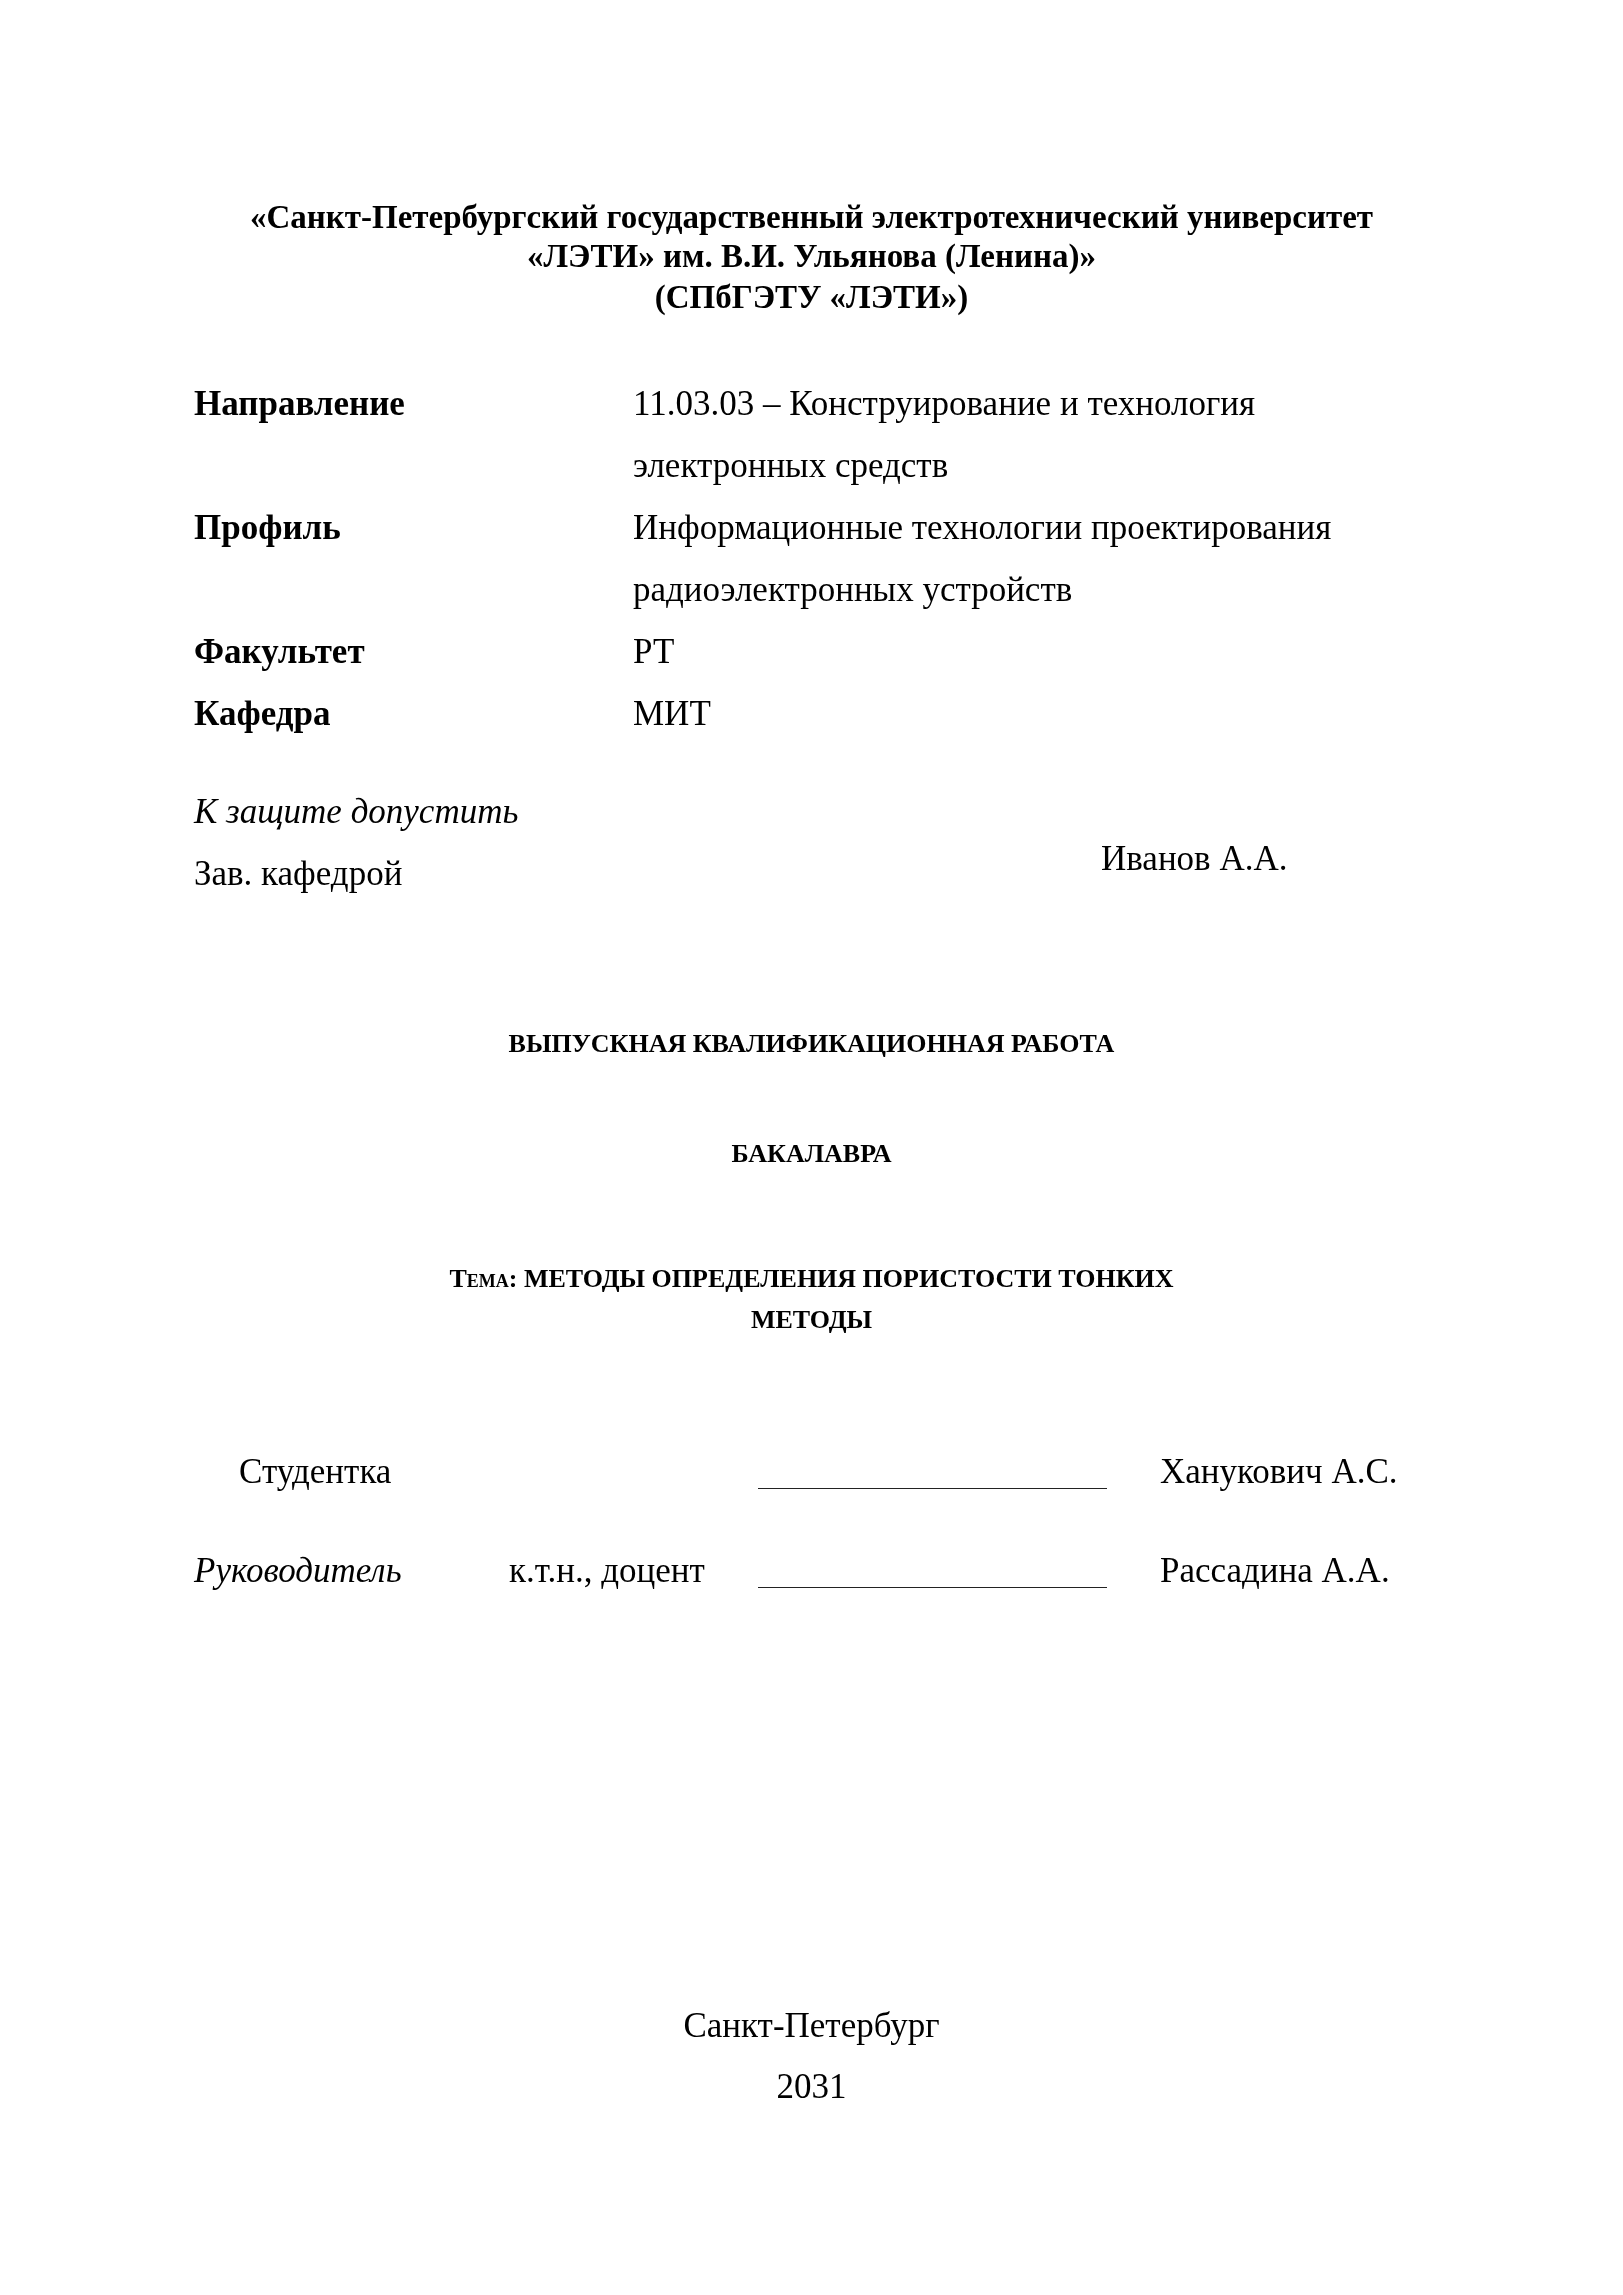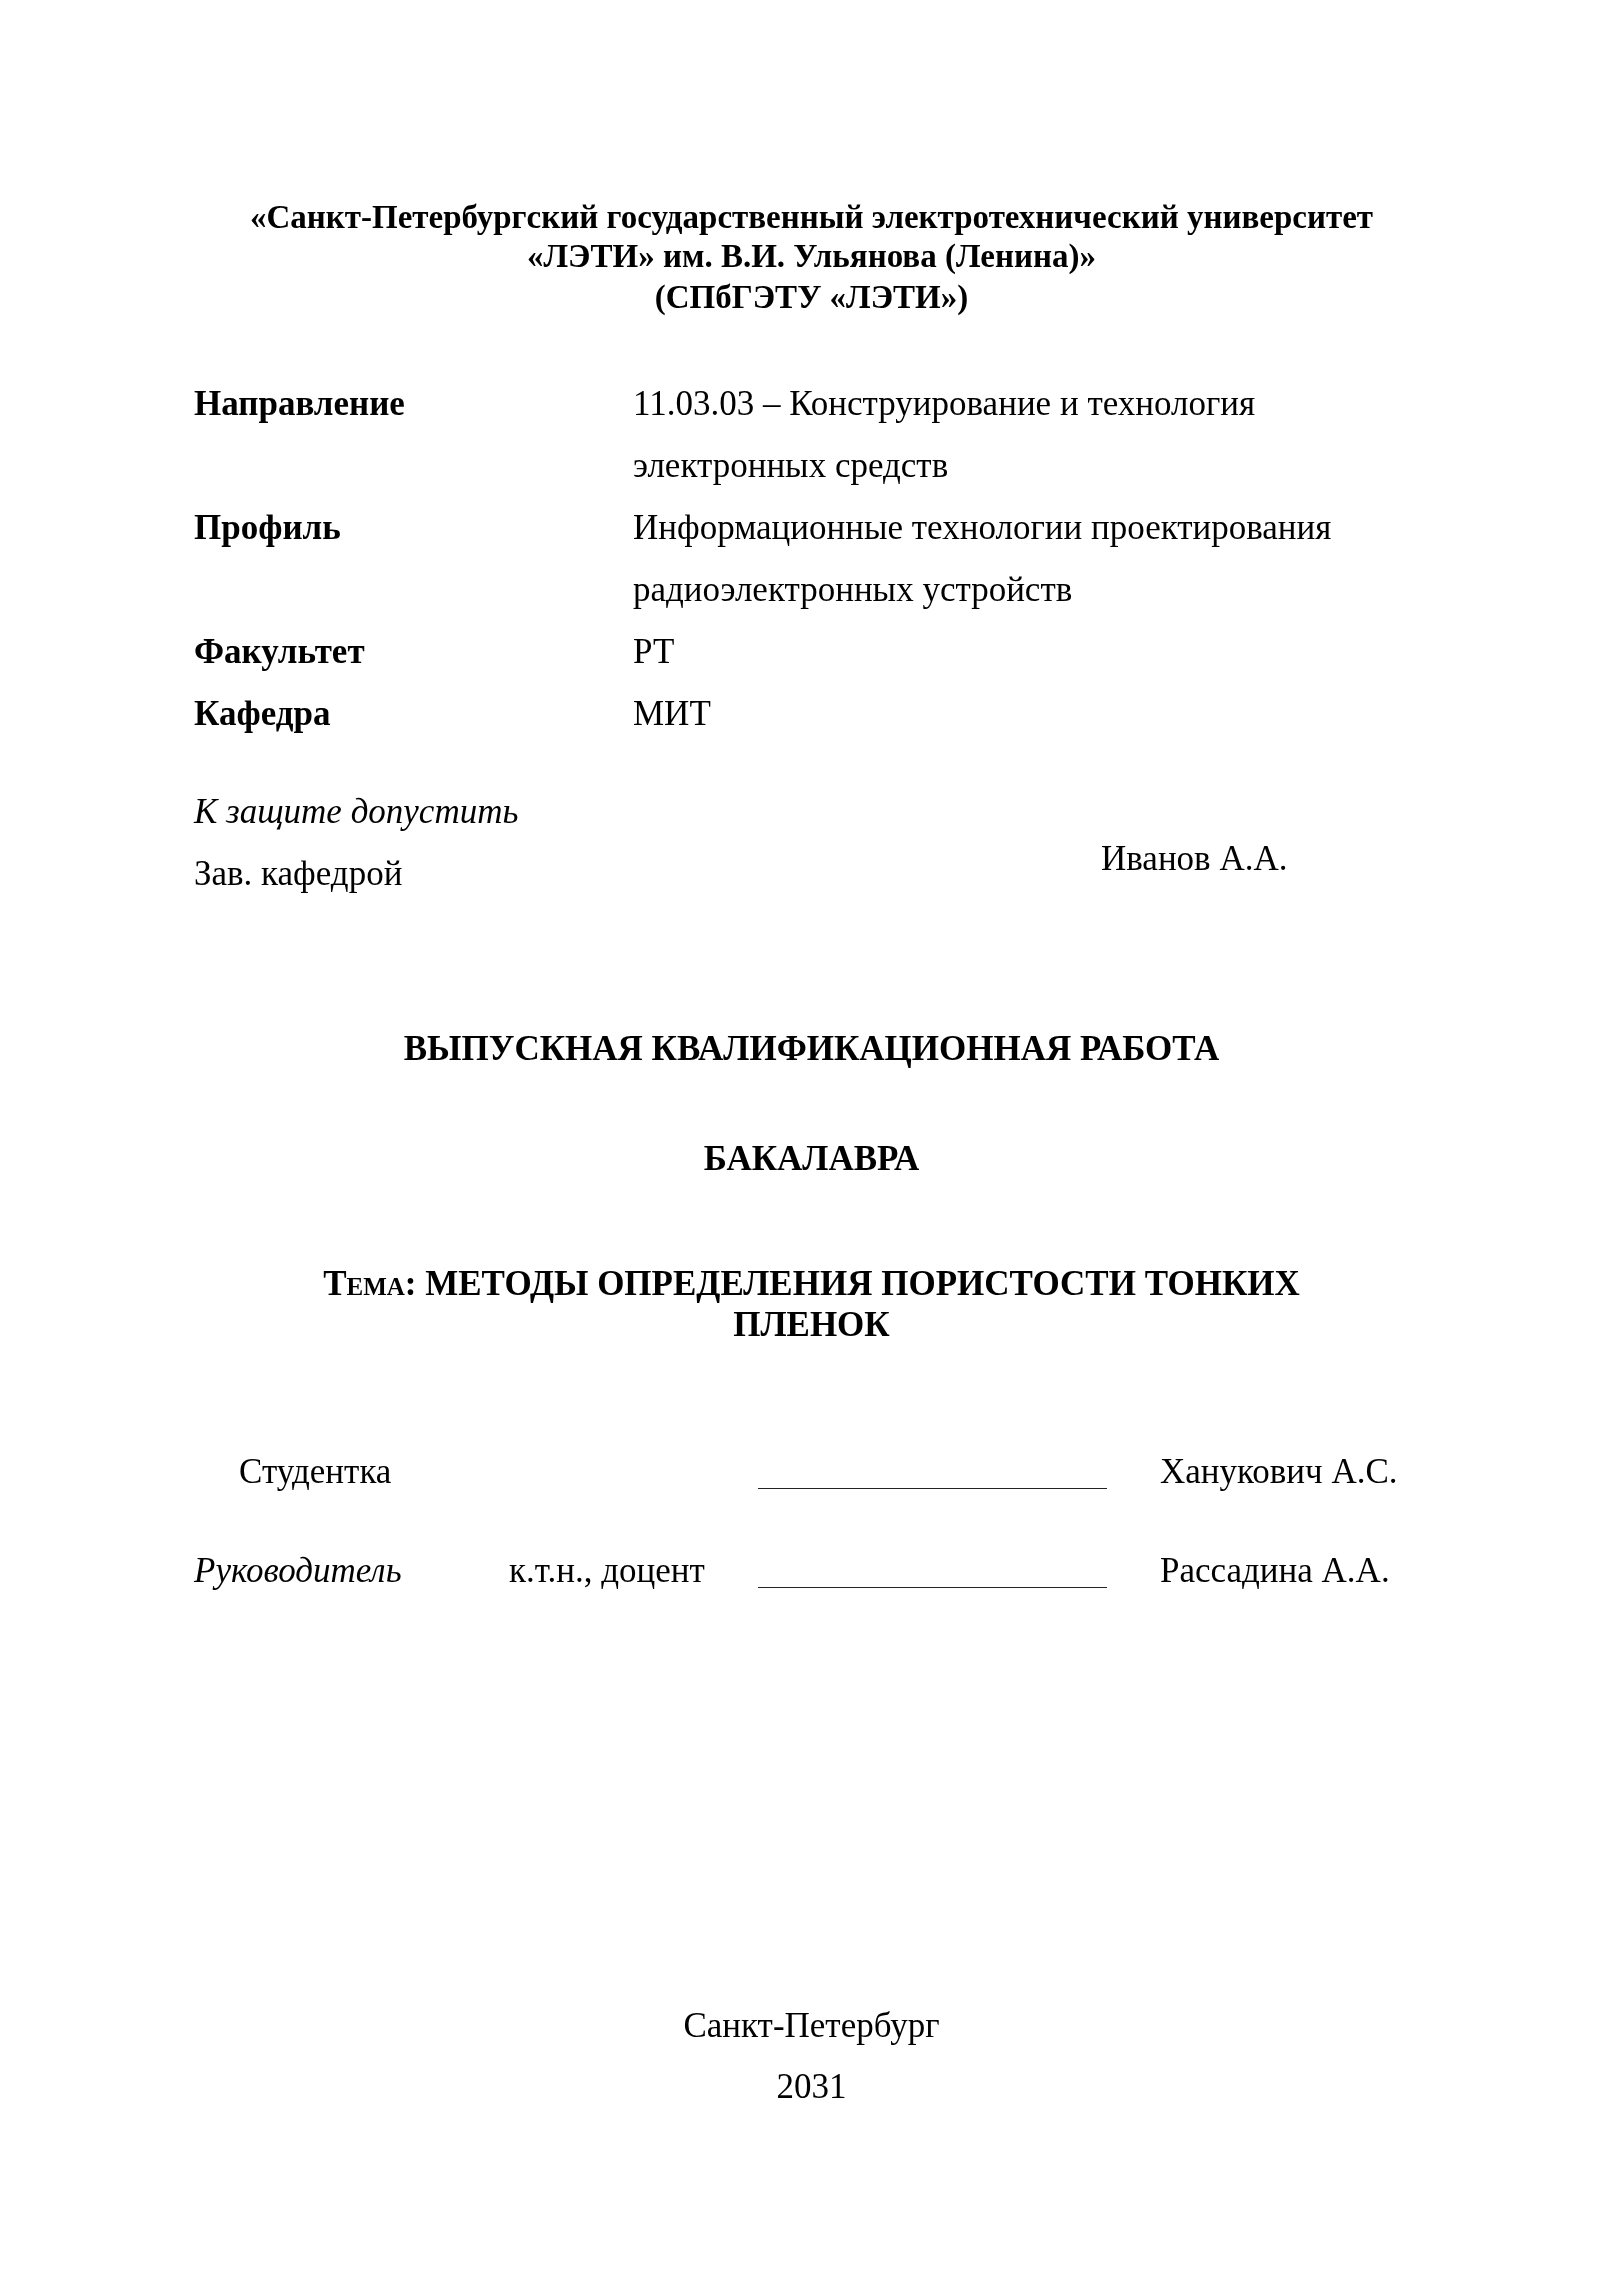--- a/index.html
+++ b/index.html
@@ -4,21 +4,21 @@
 <style>
   html, body { margin: 0; padding: 0; background: #ffffff; }
   body { width: 1623px; height: 2295px; position: relative; overflow: hidden;
          font-family: "Liberation Serif", "DejaVu Serif", serif; color: #000; }
   .abs { position: absolute; white-space: nowrap; line-height: 1; }
   .center { left: 0; width: 1623px; text-align: center; }
   .hdr { font-weight: bold; font-size: 33px; }
   .body { font-size: 35px; }
   .bold { font-weight: bold; }
   .italic { font-style: italic; }
-  .title { font-weight: bold; font-size: 35px; }
+  .title { font-weight: bold; font-size: 26px; }
   .sc { font-variant: small-caps; text-align: center; }
   .sigline { position: absolute; height: 0; border-top: 1.6px solid #222; }
 </style>
 </head>
 <body>
 
 <div class="abs center hdr" style="top:201px;">«Санкт-Петербургский государственный электротехнический университет</div>
 <div class="abs center hdr" style="top:240px;">«ЛЭТИ» им. В.И. Ульянова (Ленина)»</div>
 <div class="abs center hdr" style="top:281px;">(СПбГЭТУ «ЛЭТИ»)</div>
 
@@ -42,21 +42,21 @@
 <div class="abs body" style="left:194px; top:856px;">Зав. кафедрой</div>
 <div class="abs body" style="left:1101px; top:812px;margin-top:29px;">Иванов А.А.</div>
 
 <div class="abs center title" style="top:1031px;">ВЫПУСКНАЯ КВАЛИФИКАЦИОННАЯ РАБОТА</div>
 <div class="abs center title" style="top:1141px;">БАКАЛАВРА</div>
 
 <div class="abs center title" style="top:1266px;">
   <span class="sc">Тема:</span>
   <span>МЕТОДЫ ОПРЕДЕЛЕНИЯ ПОРИСТОСТИ ТОНКИХ</span>
 </div>
-<div class="abs center title" style="top:1307px;">ПЛЕНОК</div>
+<div class="abs center title" style="top:1307px;">МЕТОДЫ</div>
 
 <div class="abs body" style="left:194px; top:1454px;margin-left:45px;">Студентка</div>
 <div class="sigline" style="left:758px; top:1488px; width:349px;"></div>
 <div class="abs body" style="left:1160px; top:1454px;">Ханукович А.С.</div>
 
 <div class="abs body" style="left:194px; top:1553px;font-style:italic;">Руководитель</div>
 <div class="abs body" style="left:509px; top:1553px;">к.т.н., доцент</div>
 <div class="sigline" style="left:758px; top:1587px; width:349px;"></div>
 <div class="abs body" style="left:1160px; top:1553px;">Рассадина  А.А.</div>
 

